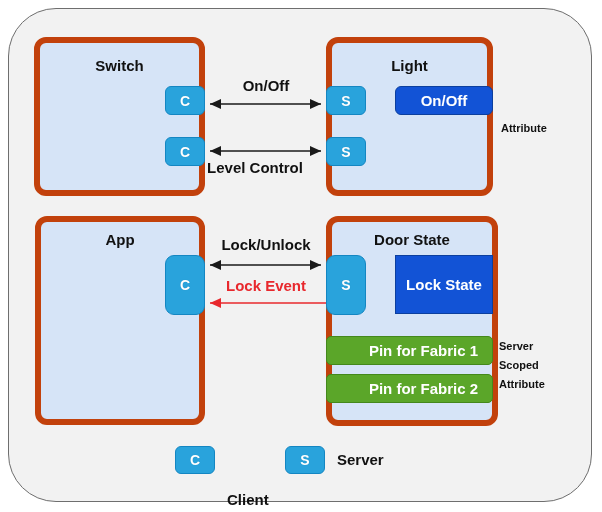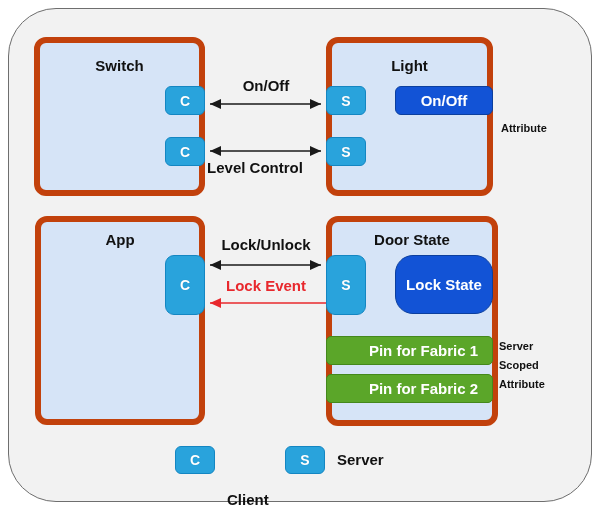--- a/index.html
+++ b/index.html
@@ -42,21 +42,21 @@
   .pos-legend-s { left:285px; top:446px; width:40px; height:28px; }
 
   .attr-btn {
     position:absolute; background:#1253d6; border:1px solid #0c3f9e;
     border-radius:6px; color:#fff; font-size:15px;
     display:flex; align-items:center; justify-content:center;
     box-sizing:border-box;
   }
   .pos-onoff { left:395px; top:86px;  width:98px; height:29px; }
   .pos-level { left:395px; top:137px; width:98px; height:29px; }
-  .pos-lockstate { left:395px; top:255px; width:98px; height:59px; border-radius:18px; }
+  .pos-lockstate { left:395px; top:255px; width:98px; height:59px; border-radius:0; }
   .pin-btn {
     position:absolute; background:#5ba629; border:1px solid #44881c;
     border-radius:5px; color:#fff; font-size:15px;
     display:flex; align-items:center; justify-content:center;
     box-sizing:border-box;
     padding-left:28px;
   }
   .pos-pin1 { left:326px; top:336px; width:167px; height:29px; }
   .pos-pin2 { left:326px; top:374px; width:167px; height:29px; }
 

